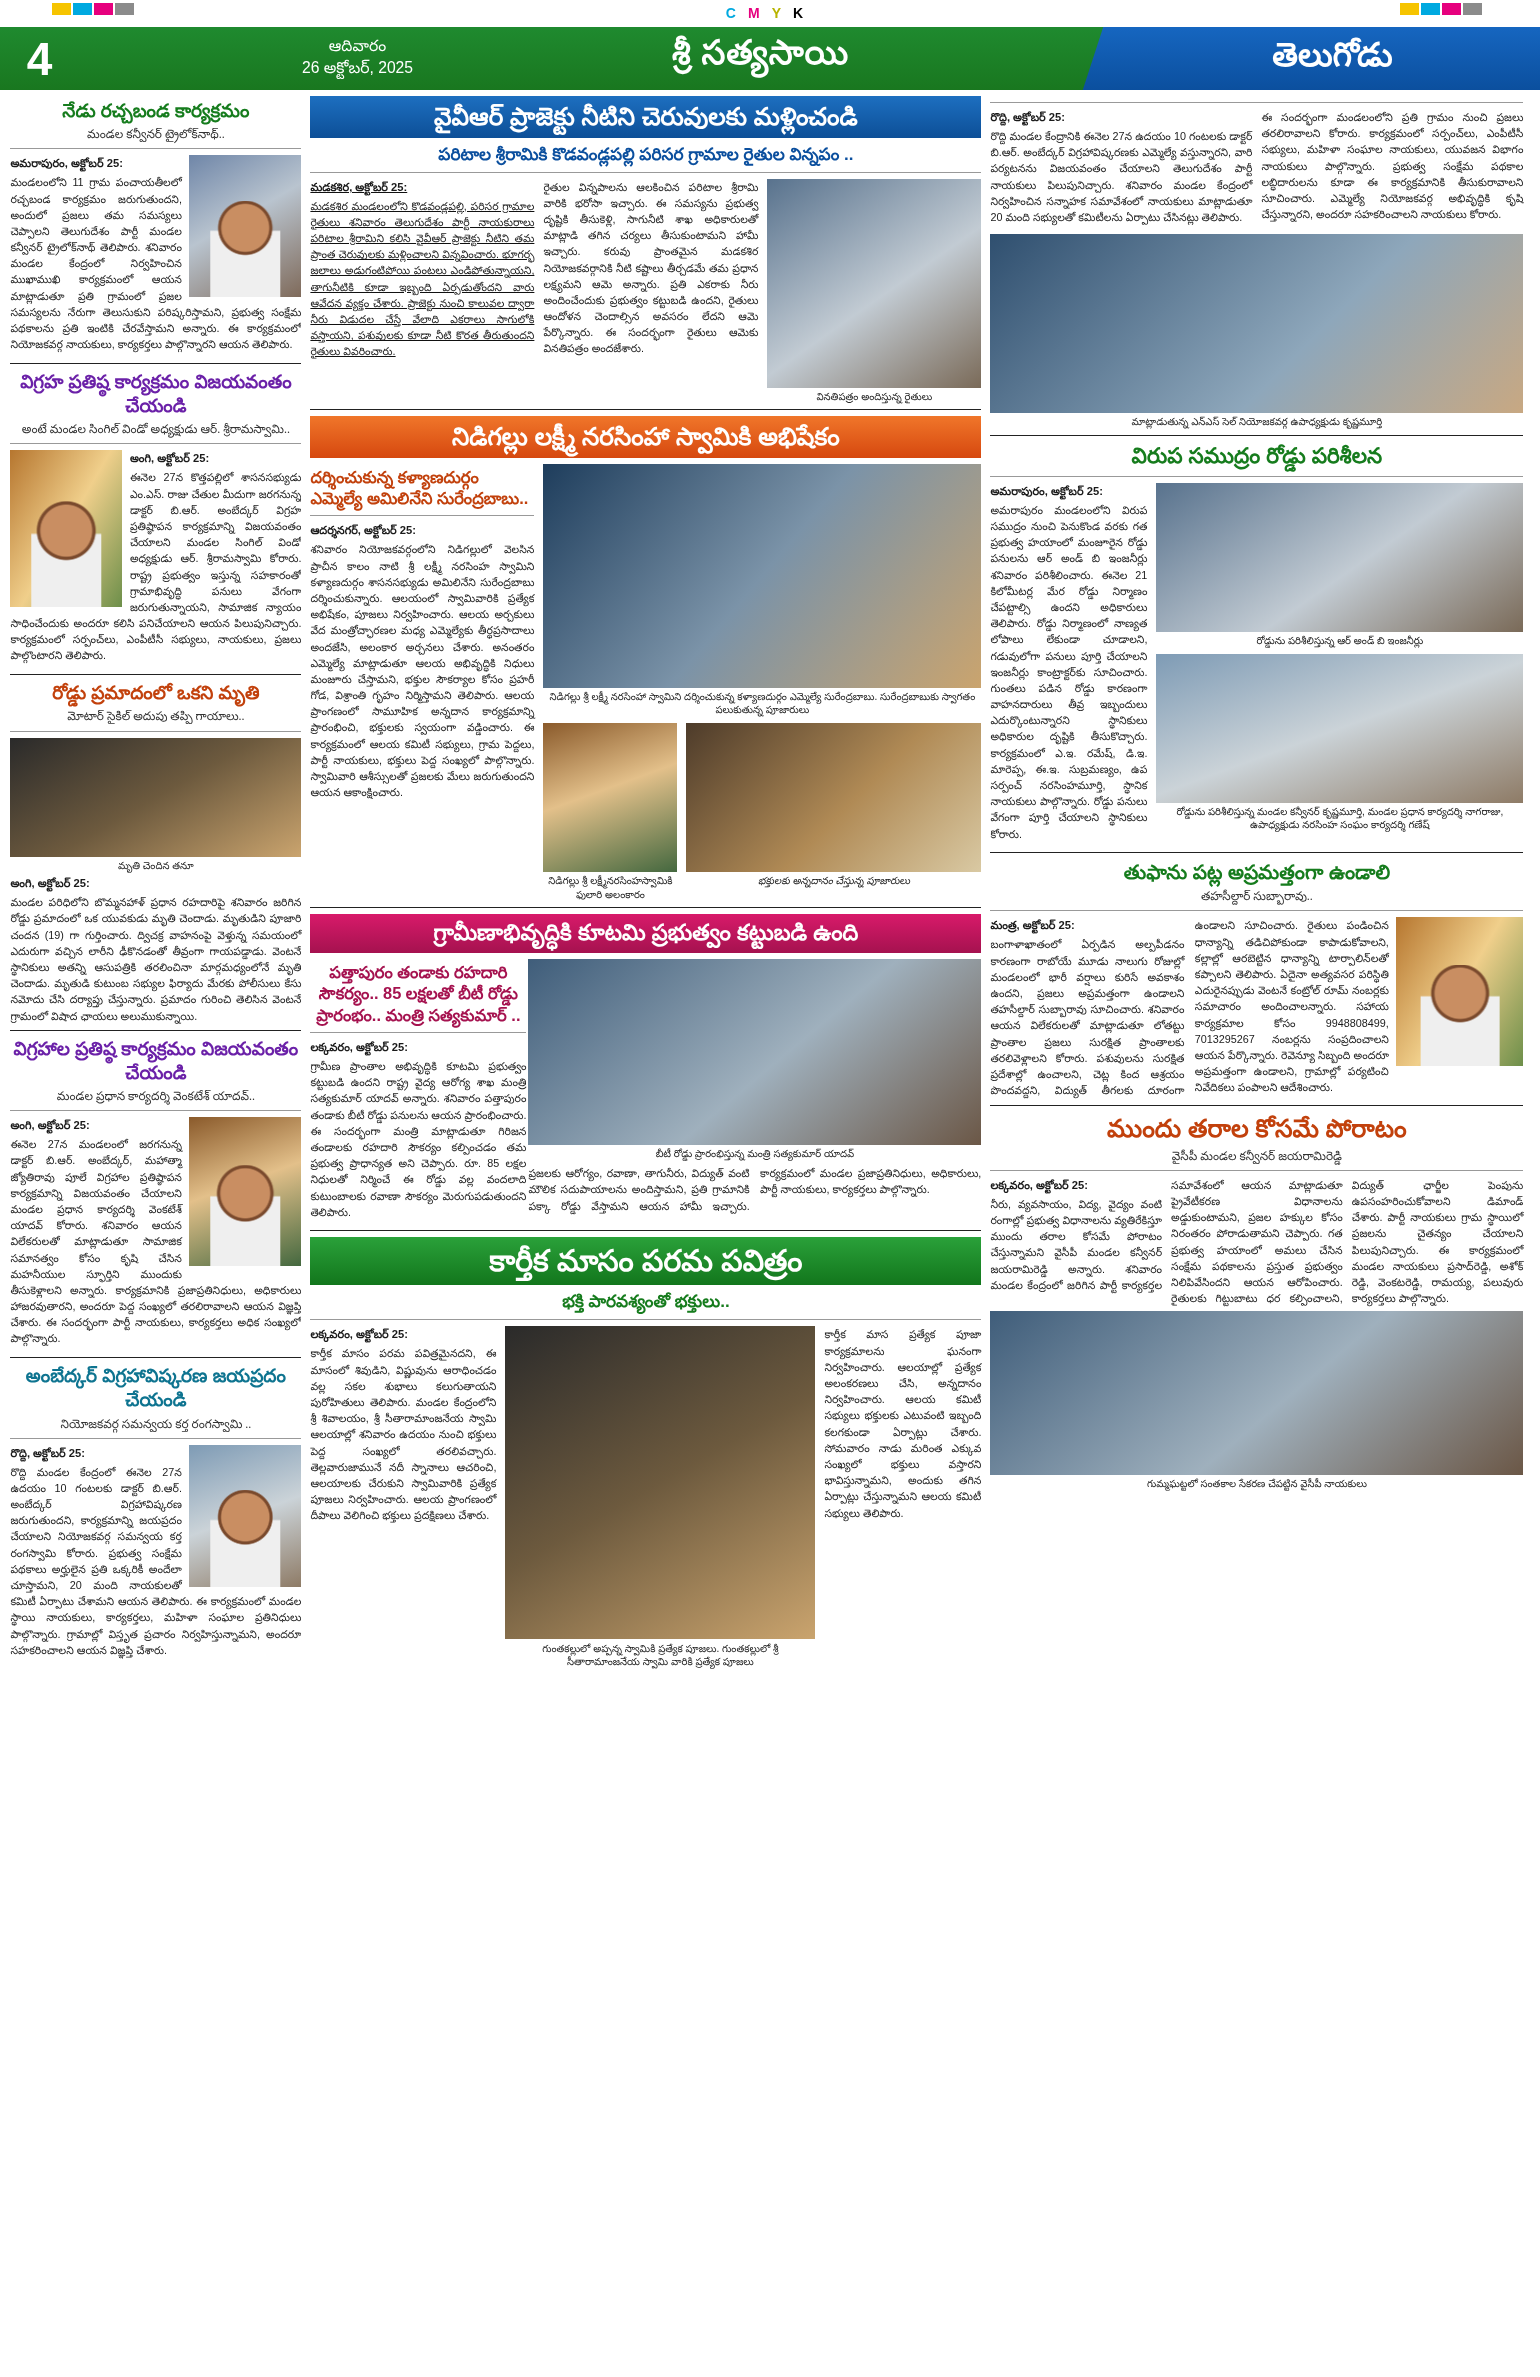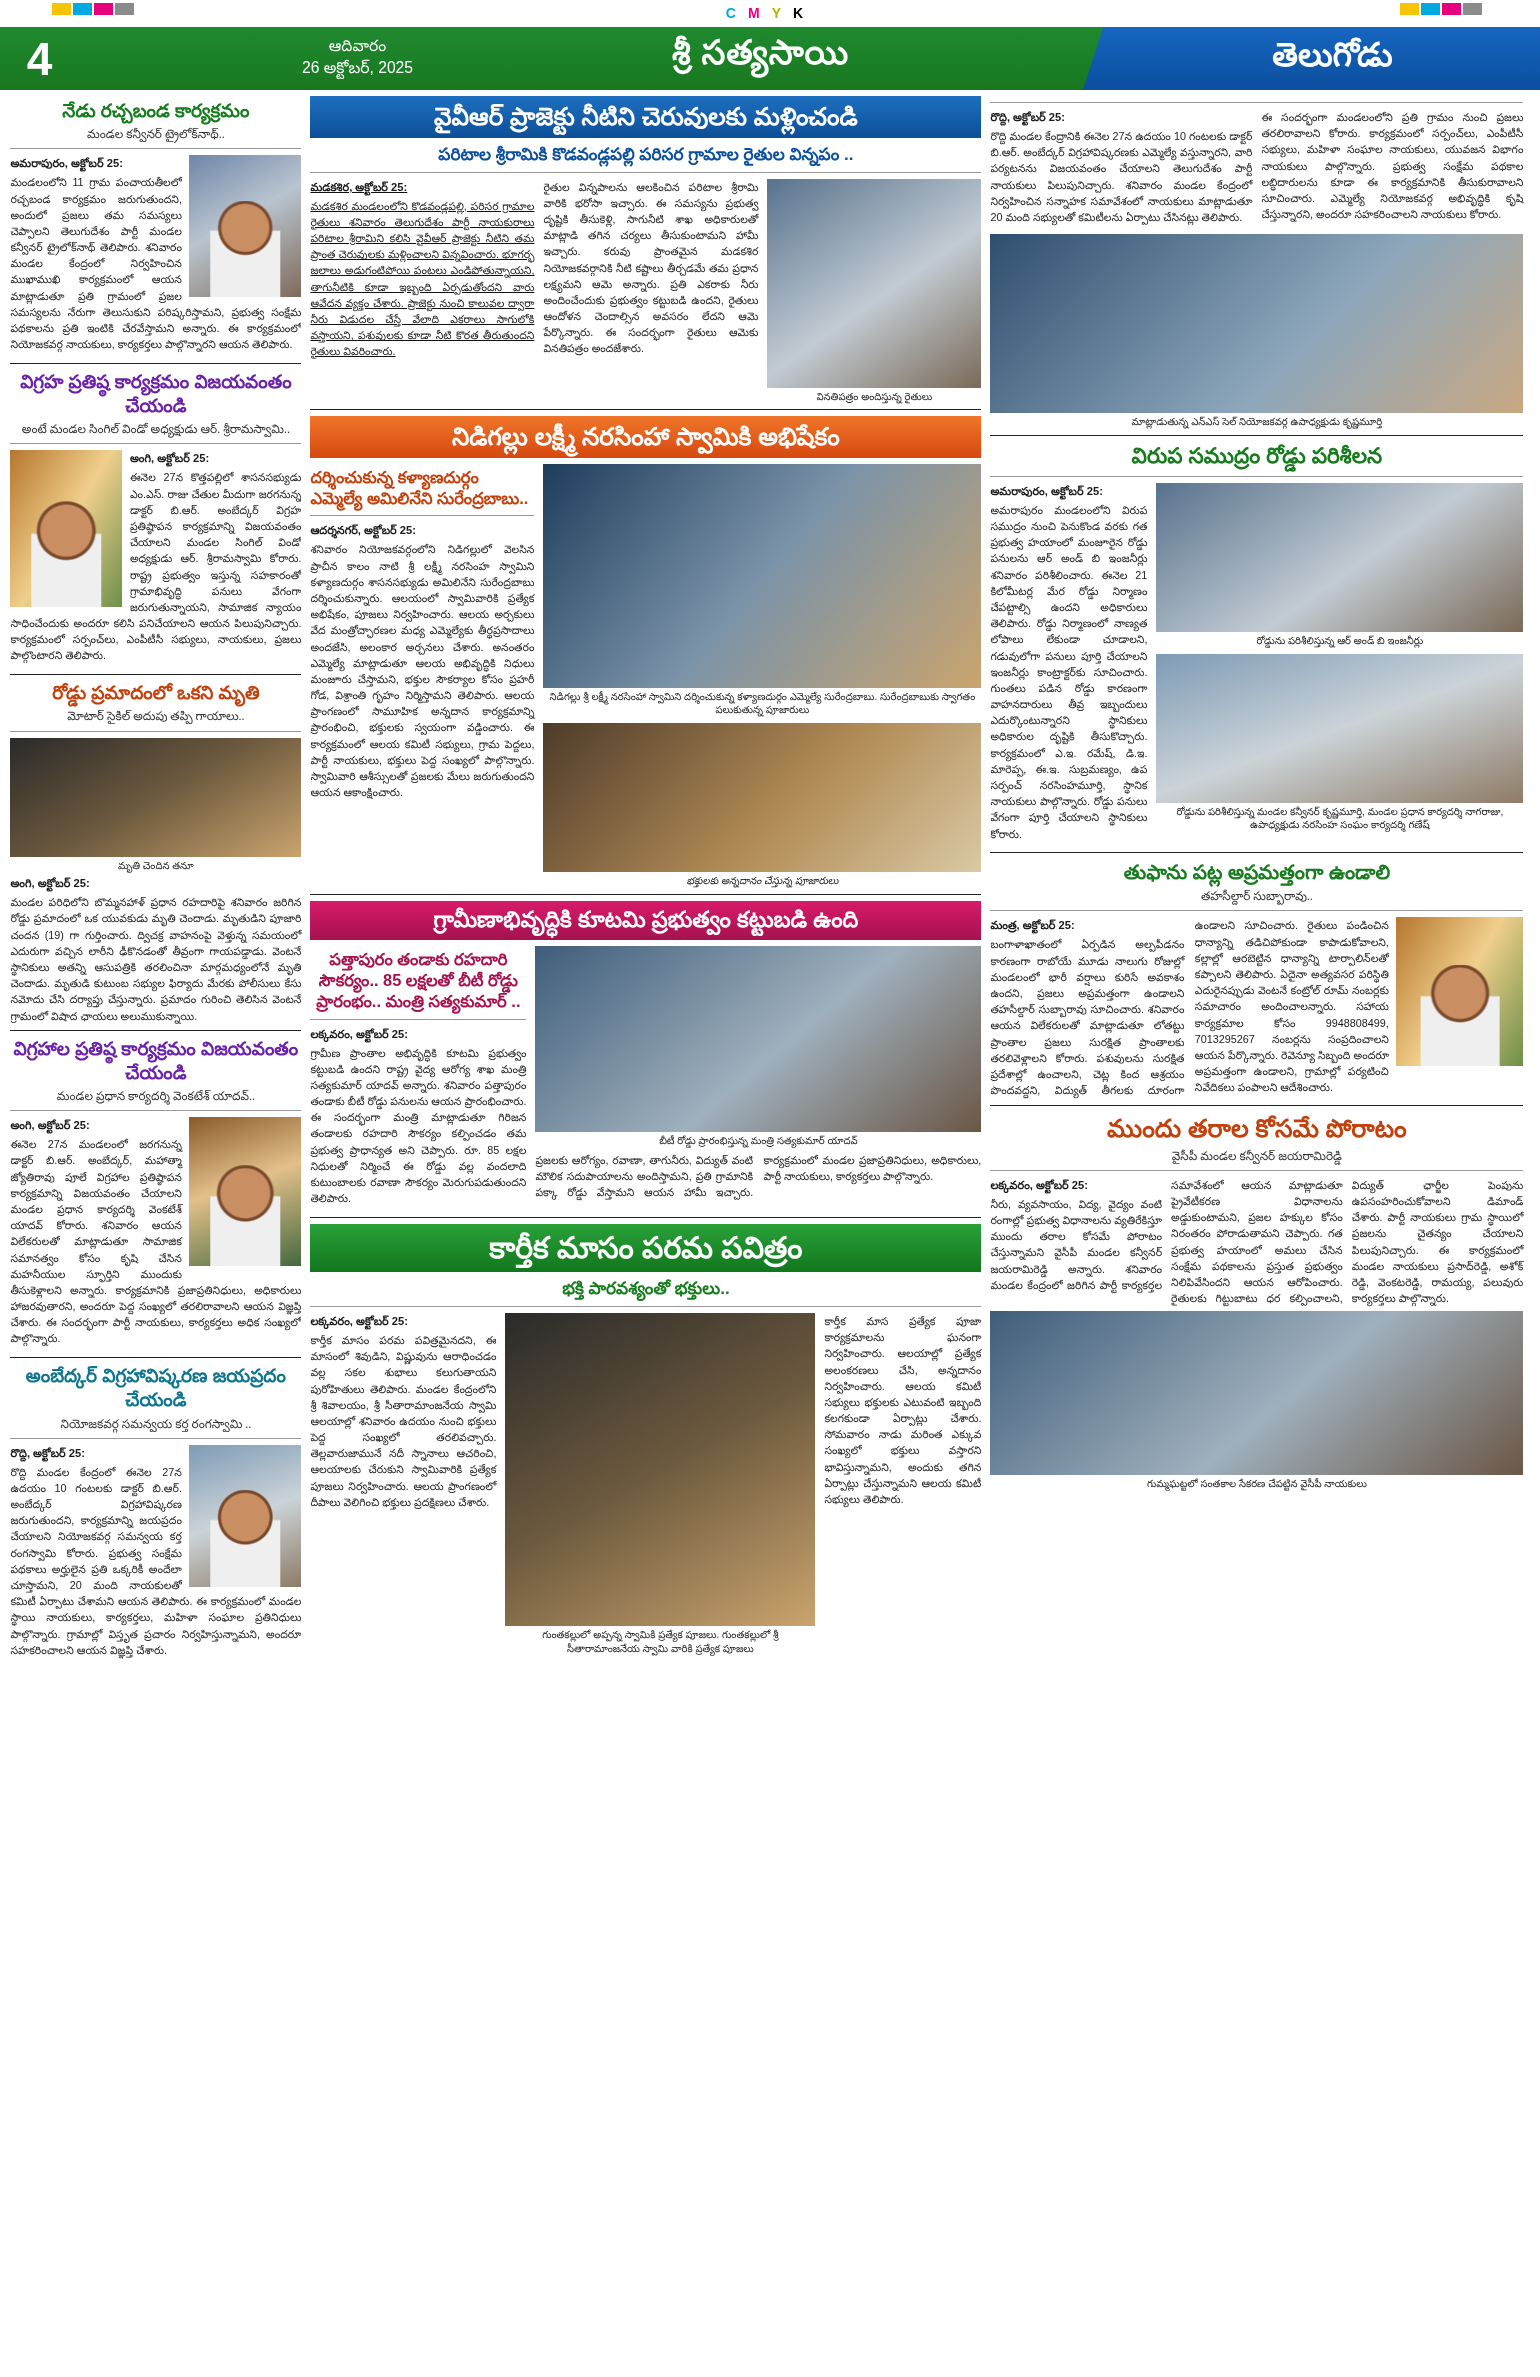--- a/index.html
+++ b/index.html
@@ -266,34 +266,38 @@
               <div class="rule thin"></div>
               <div class="body">
                 <div class="dateline">ఆదర్శనగర్, అక్టోబర్ 25:</div>
                 <p>శనివారం నియోజకవర్గంలోని నిడిగల్లులో వెలసిన ప్రాచీన కాలం నాటి శ్రీ లక్ష్మీ నరసింహ స్వామిని కళ్యాణదుర్గం శాసనసభ్యుడు అమిలినేని సురేంద్రబాబు దర్శించుకున్నారు. ఆలయంలో స్వామివారికి ప్రత్యేక అభిషేకం, పూజలు నిర్వహించారు. ఆలయ అర్చకులు వేద మంత్రోచ్ఛారణల మధ్య ఎమ్మెల్యేకు తీర్థప్రసాదాలు అందజేసి, అలంకార అర్చనలు చేశారు. అనంతరం ఎమ్మెల్యే మాట్లాడుతూ ఆలయ అభివృద్ధికి నిధులు మంజూరు చేస్తామని, భక్తుల సౌకర్యాల కోసం ప్రహరీ గోడ, విశ్రాంతి గృహం నిర్మిస్తామని తెలిపారు. ఆలయ ప్రాంగణంలో సామూహిక అన్నదాన కార్యక్రమాన్ని ప్రారంభించి, భక్తులకు స్వయంగా వడ్డించారు. ఈ కార్యక్రమంలో ఆలయ కమిటీ సభ్యులు, గ్రామ పెద్దలు, పార్టీ నాయకులు, భక్తులు పెద్ద సంఖ్యలో పాల్గొన్నారు. స్వామివారి ఆశీస్సులతో ప్రజలకు మేలు జరుగుతుందని ఆయన ఆకాంక్షించారు.</p>
               </div>
             </div>
             <div style="flex:1;">
               <div class="ph g8" style="width:100%;height:224px;"></div>
               <div class="cap">నిడిగల్లు శ్రీ లక్ష్మీ నరసింహా స్వామిని దర్శించుకున్న కళ్యాణదుర్గం ఎమ్మెల్యే సురేంద్రబాబు. సురేంద్రబాబుకు స్వాగతం పలుకుతున్న పూజారులు</div>
               <div style="display:flex; gap:9px; margin-top:6px;">
+                <div style="width:134px;">
+                  <div class="ph g6" style="width:100%;height:149px;"></div>
+                  <div class="cap">నిడిగల్లు శ్రీ లక్ష్మీనరసింహస్వామికి ఫులారి అలంకారం</div>
+                </div>
                 <div style="flex:1;font-style:italic;">
                   <div class="ph g10" style="width:100%;height:149px;"></div>
                   <div class="cap">భక్తులకు అన్నదానం చేస్తున్న పూజారులు</div>
                 </div>
               </div>
             </div>
           </div>
         </div>
 
         <div class="rule"></div>
 
         <div>
           <div class="banner magenta" style="font-size:22.4px;">గ్రామీణాభివృద్ధికి కూటమి ప్రభుత్వం కట్టుబడి ఉంది</div>
-          <div style="display:flex; gap:9px;">
+          <div style="display:flex; gap:2px;">
             <div style="width:216px;">
               <div class="sec-title hl-magenta" style="color:#a5124f;font-size:16.4px;">పత్తాపురం తండాకు రహదారి సౌకర్యం.. 85 లక్షలతో బీటీ రోడ్డు ప్రారంభం.. మంత్రి సత్యకుమార్ ..</div>
               <div class="rule thin"></div>
               <div class="body">
                 <div class="dateline">లక్కవరం, అక్టోబర్ 25:</div>
                 <p>గ్రామీణ ప్రాంతాల అభివృద్ధికి కూటమి ప్రభుత్వం కట్టుబడి ఉందని రాష్ట్ర వైద్య ఆరోగ్య శాఖ మంత్రి సత్యకుమార్ యాదవ్ అన్నారు. శనివారం పత్తాపురం తండాకు బీటీ రోడ్డు పనులను ఆయన ప్రారంభించారు. ఈ సందర్భంగా మంత్రి మాట్లాడుతూ గిరిజన తండాలకు రహదారి సౌకర్యం కల్పించడం తమ ప్రభుత్వ ప్రాధాన్యత అని చెప్పారు. రూ. 85 లక్షల నిధులతో నిర్మించే ఈ రోడ్డు వల్ల వందలాది కుటుంబాలకు రవాణా సౌకర్యం మెరుగుపడుతుందని తెలిపారు.</p>
               </div>
             </div>
             <div style="flex:1;">
               <div class="ph g3" style="width:100%;height:186px;"></div>

